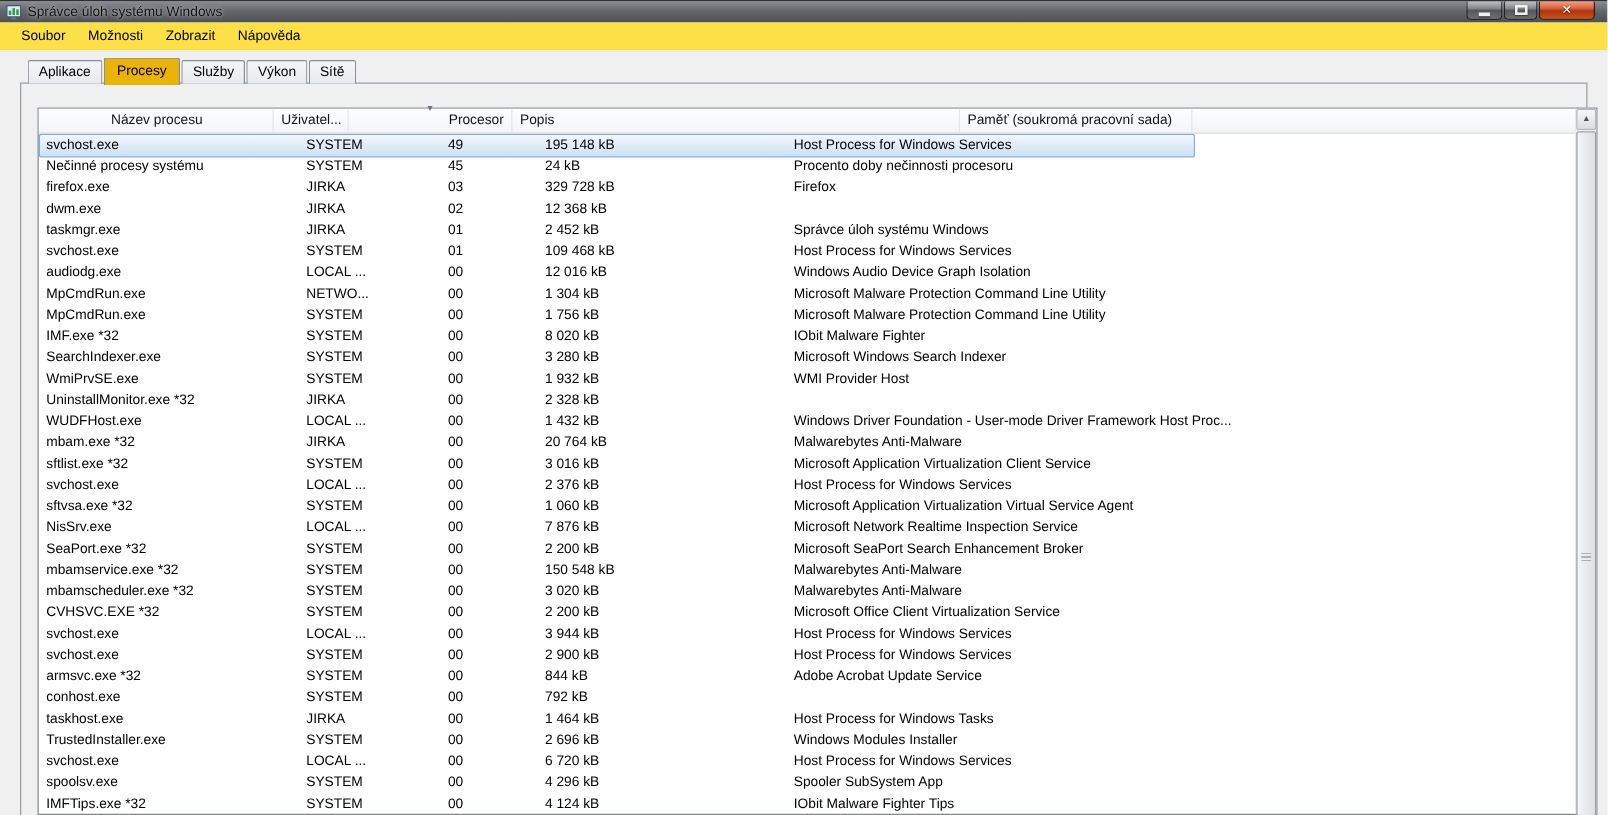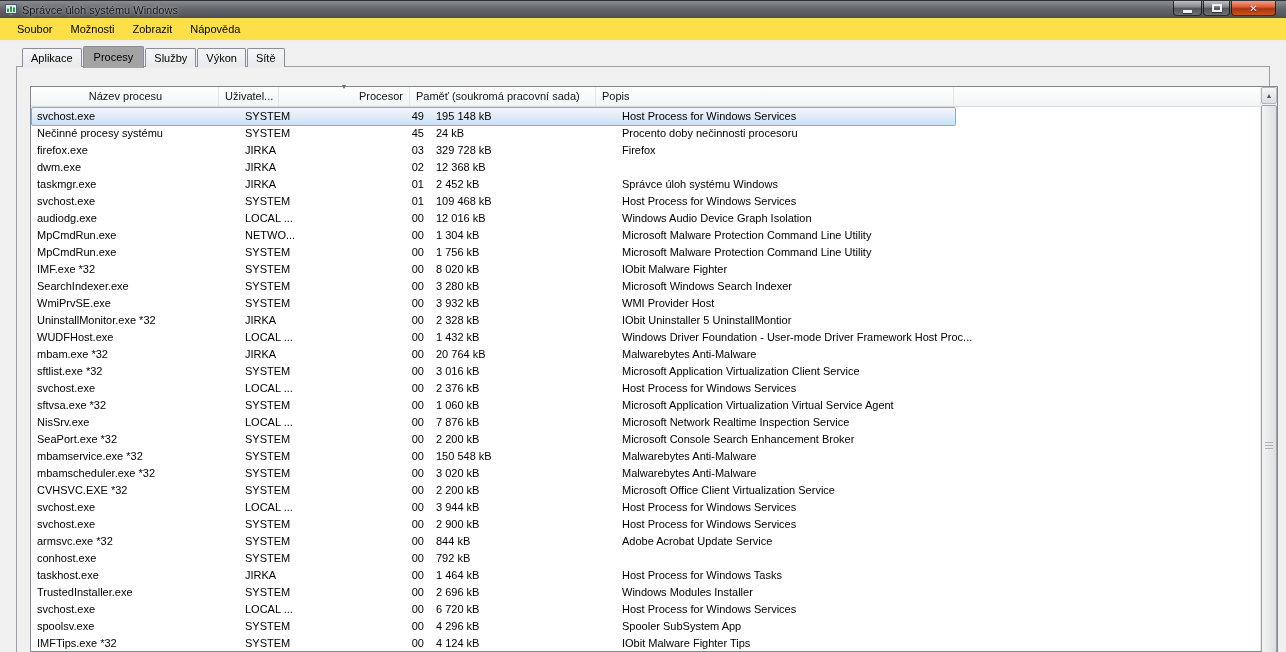--- a/index.html
+++ b/index.html
@@ -54,21 +54,21 @@
   
   .tabs { position: absolute; left: 22px; top: 45px; height: 22px; display: flex; align-items: flex-end; z-index: 3; }
   .tab {
     height: 19px; line-height: 18px; padding: 0 8px; white-space: nowrap;
     background: linear-gradient(#f4f5f7, #e8eaed);
     border: 1px solid #8a8e97; border-bottom: none; border-radius: 2px 2px 0 0;
     margin-right: 1px;
   }
   .tab.active {
     height: 22px; line-height: 20px; padding: 0 10px;
-    background: #a3a3a3; position: relative; z-index: 4; margin-bottom: -1px;
+    background: #eab308; position: relative; z-index: 4; margin-bottom: -1px;
   }
   .tab-panel {
     position: absolute; left: 16px; top: 66px; width: 1254px; height: 640px;
     border: 1px solid #9a9da6; background: #f0f0f0;
   }
 
   
   .listview {
     position: absolute; left: 30px; top: 86px; width: 1248px; height: 566px;
     background: #fff; border: 1px solid #828790;
@@ -91,23 +91,23 @@
   .sort-arrow {
     position: absolute; top: -5px; left: 50%; transform: translateX(-50%);
     font-size: 8px; color: #69727e; line-height: 10px;
   }
 
   .lv-rows { position: absolute; top: 20px; left: 0; right: 17px; bottom: 0; overflow: hidden; }
   .lv-row { height: 17px; display: flex; align-items: center; position: relative; }
   .lv-row .cell { white-space: nowrap; overflow: hidden; padding: 0 6px; position: relative; z-index: 1; }
   .c-name { width: 188px; padding-left: 8px; }
   .c-user { width: 60px; margin-left: 20px; }
-  .c-cpu  { width: 131px; text-align: right; }
+  .c-cpu  { width: 131px; text-align: center; }
   .c-mem  { width: 186px; text-align: left; }
-  .c-desc { width: 358px; }
+  .c-desc { width: 358px; margin-left: 13px; }
   .lv-row.selected::before {
     content: ""; position: absolute; left: 0; top: 0; width: 923px; height: 17px;
     background: linear-gradient(var(--selection-fill-top, #f2f7fd), var(--selection-fill-bottom, #cde0f5));
     border: 1px solid var(--selection-border, #84acdd); border-radius: 2px;
   }
 
   
   .scrollbar {
     position: absolute; top: 0; right: 0; bottom: 0; width: 17px;
     background: #f0f1f3; border-left: 1px solid #eaeaec;
@@ -173,22 +173,22 @@
 <div class="tab-panel"></div>
 
 <div class="listview">
   <div class="lv-header">
     <div class="hcell h-name">Název procesu</div>
     <div class="hcell h-user">Uživatel...</div>
     <div class="hcell h-cpu">
       <span class="sort-arrow">▾</span>
       <span>Procesor</span>
     </div>
+    <div class="hcell h-desc">Popis</div>
     <div class="hcell h-mem">Paměť (soukromá pracovní sada)</div>
-    <div class="hcell h-desc">Popis</div>
     <div class="hcell h-fill"></div>
   </div>
 
   <div class="lv-rows">
       <div class="lv-row selected">
     <div class="cell c-name">svchost.exe</div>
     <div class="cell c-user">SYSTEM</div>
     <div class="cell c-cpu">49</div>
     <div class="cell c-mem">195 148 kB</div>
     <div class="cell c-desc">Host Process for Windows Services</div>
@@ -259,29 +259,28 @@
     <div class="cell c-name">SearchIndexer.exe</div>
     <div class="cell c-user">SYSTEM</div>
     <div class="cell c-cpu">00</div>
     <div class="cell c-mem">3 280 kB</div>
     <div class="cell c-desc">Microsoft Windows Search Indexer</div>
   </div>
       <div class="lv-row">
     <div class="cell c-name">WmiPrvSE.exe</div>
     <div class="cell c-user">SYSTEM</div>
     <div class="cell c-cpu">00</div>
-    <div class="cell c-mem">3 932 kB</div>
+    <div class="cell c-mem">1 932 kB</div>
     <div class="cell c-desc">WMI Provider Host</div>
   </div>
       <div class="lv-row">
     <div class="cell c-name">UninstallMonitor.exe *32</div>
     <div class="cell c-user">JIRKA</div>
     <div class="cell c-cpu">00</div>
     <div class="cell c-mem">2 328 kB</div>
-    <div class="cell c-desc">IObit Uninstaller 5 UninstallMontior</div>
   </div>
       <div class="lv-row">
     <div class="cell c-name">WUDFHost.exe</div>
     <div class="cell c-user">LOCAL ...</div>
     <div class="cell c-cpu">00</div>
     <div class="cell c-mem">1 432 kB</div>
     <div class="cell c-desc">Windows Driver Foundation - User-mode Driver Framework Host Proc...</div>
   </div>
       <div class="lv-row">
     <div class="cell c-name">mbam.exe *32</div>
@@ -316,21 +315,21 @@
     <div class="cell c-user">LOCAL ...</div>
     <div class="cell c-cpu">00</div>
     <div class="cell c-mem">7 876 kB</div>
     <div class="cell c-desc">Microsoft Network Realtime Inspection Service</div>
   </div>
       <div class="lv-row">
     <div class="cell c-name">SeaPort.exe *32</div>
     <div class="cell c-user">SYSTEM</div>
     <div class="cell c-cpu">00</div>
     <div class="cell c-mem">2 200 kB</div>
-    <div class="cell c-desc">Microsoft Console Search Enhancement Broker</div>
+    <div class="cell c-desc">Microsoft SeaPort Search Enhancement Broker</div>
   </div>
       <div class="lv-row">
     <div class="cell c-name">mbamservice.exe *32</div>
     <div class="cell c-user">SYSTEM</div>
     <div class="cell c-cpu">00</div>
     <div class="cell c-mem">150 548 kB</div>
     <div class="cell c-desc">Malwarebytes Anti-Malware</div>
   </div>
       <div class="lv-row">
     <div class="cell c-name">mbamscheduler.exe *32</div>

